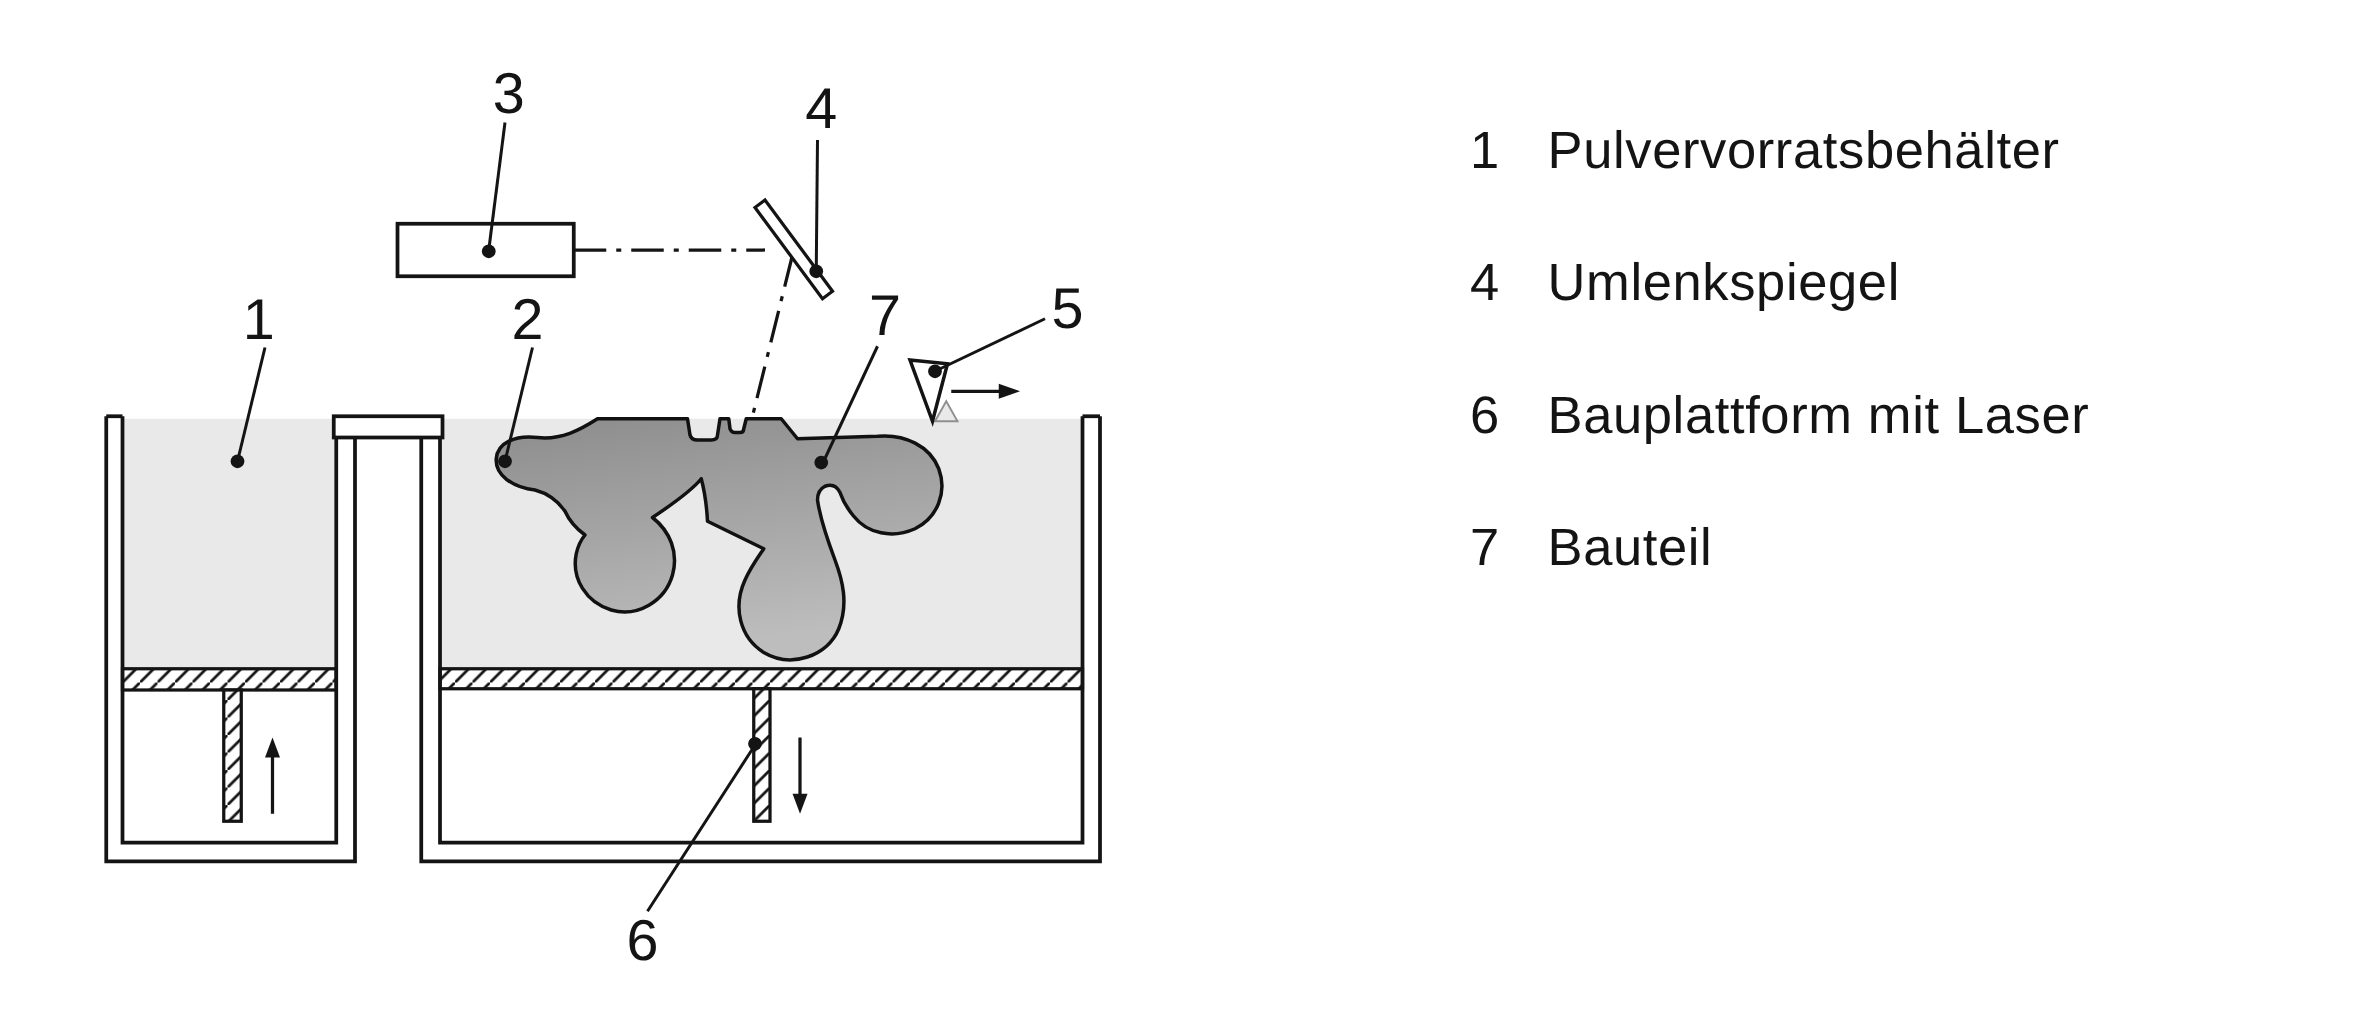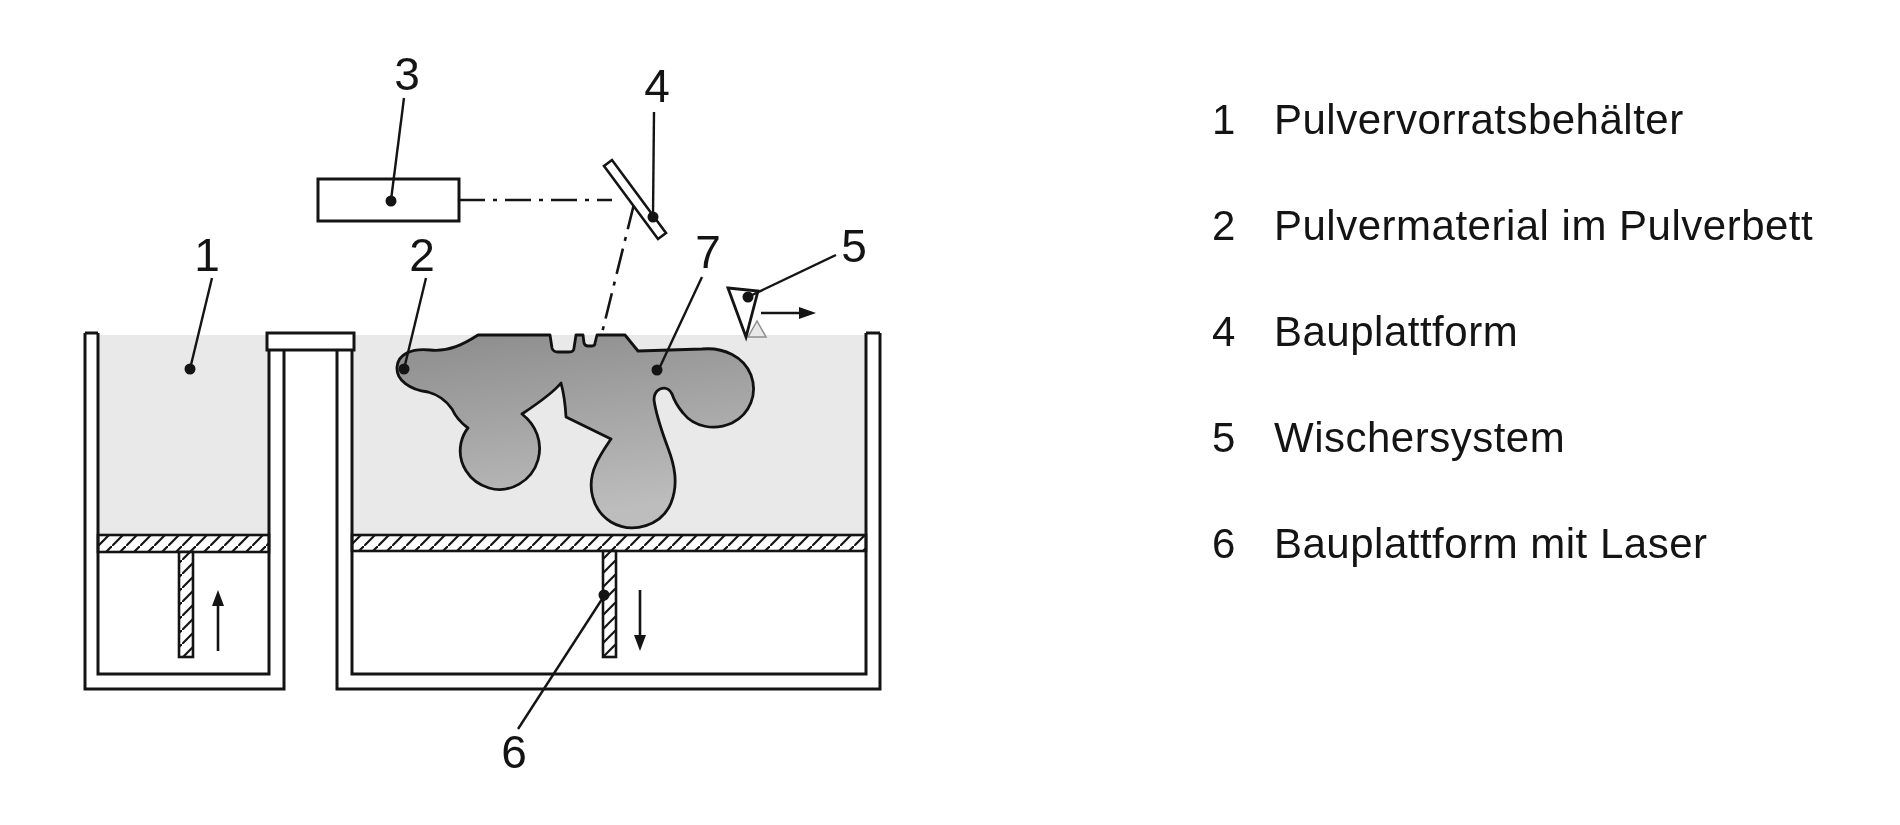--- a/index.html
+++ b/index.html
@@ -18,21 +18,21 @@
   .dot{fill:currentColor;stroke:none;}
   .beam{fill:none;stroke:currentColor;stroke-width:2.6;stroke-dasharray:26 8 4 8;}
   .callout-num{font-family:"Liberation Sans",sans-serif;font-size:46px;fill:currentColor;text-anchor:middle;}
   .hatched{fill:url(#hatch);stroke:currentColor;stroke-width:2.6;}
   .part{fill:url(#partgrad);stroke:#111;stroke-width:2.8;stroke-linejoin:round;}
   .stop-top{stop-color:var(--part-top);}
   .stop-bottom{stop-color:var(--part-bottom);}
   .arrowhead{fill:currentColor;stroke:none;}
   .arrowline{stroke:currentColor;stroke-width:2.6;fill:none;}
 
-  .legend{position:absolute;left:1212px;top:67px;}
+  .legend{position:absolute;left:1176px;top:67px;}
   .legend-row{line-height:106px;white-space:nowrap;font-size:42px;letter-spacing:0.5px;}
   .legend-num{display:inline-block;width:62px;}
   .legend-label{display:inline-block;}
 </style>
 </head>
 <body>
 
 <div class="stage">
 <svg width="1900" height="825" viewBox="0 0 1900 825">
   <defs>
@@ -137,24 +137,21 @@
   <text x="514" y="768" class="callout-num">6</text>
   <text x="708" y="268" class="callout-num">7</text>
 </svg>
 </div>
 
 <div class="legend">
   <div class="legend-row">
     <span class="legend-num">1</span><span class="legend-label">Pulvervorratsbehälter</span>
   </div>
   <div class="legend-row">
-    <span class="legend-num">2</span><span class="legend-label">Pulvermaterial im Pulverbett</span>
-  </div>
-  <div class="legend-row">
-    <span class="legend-num">4</span><span class="legend-label">Bauplattform</span>
-  </div>
-  <div class="legend-row">
-    <span class="legend-num">5</span><span class="legend-label">Wischersystem</span>
+    <span class="legend-num">4</span><span class="legend-label">Umlenkspiegel</span>
   </div>
   <div class="legend-row">
     <span class="legend-num">6</span><span class="legend-label">Bauplattform mit Laser</span>
   </div>
+  <div class="legend-row">
+    <span class="legend-num">7</span><span class="legend-label">Bauteil</span>
+  </div>
 </div>
 
 </body></html>

